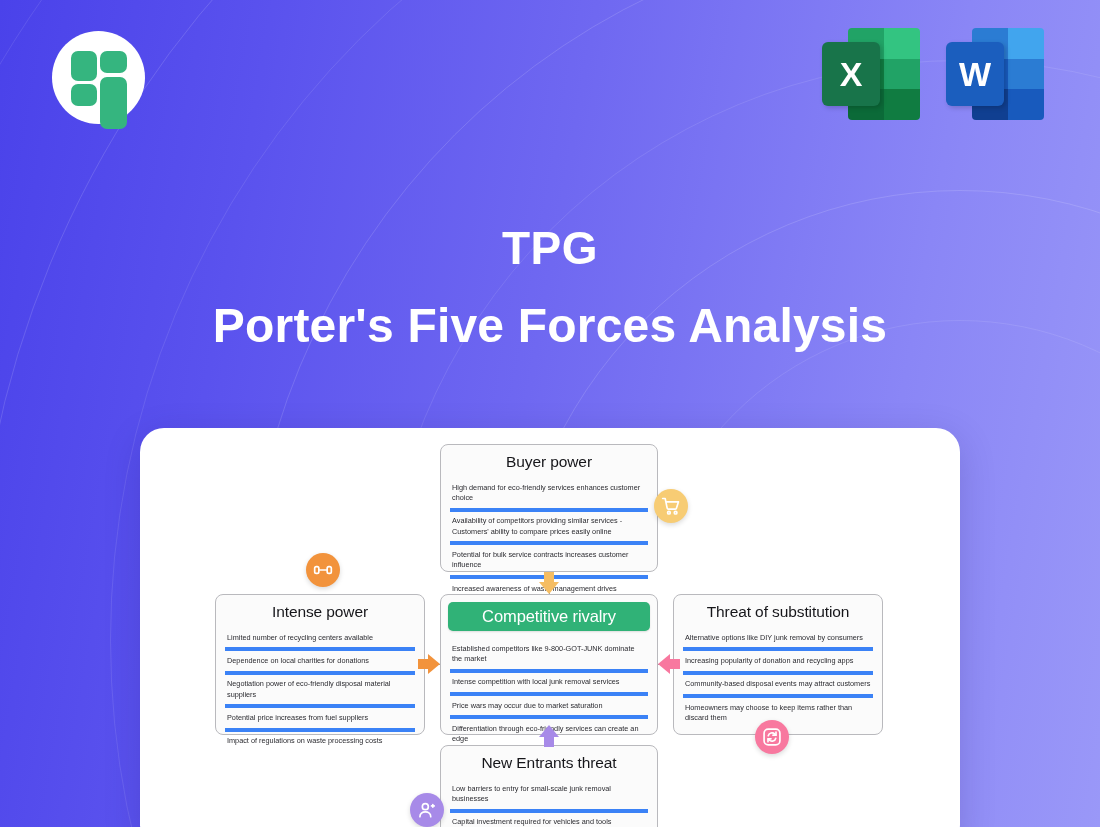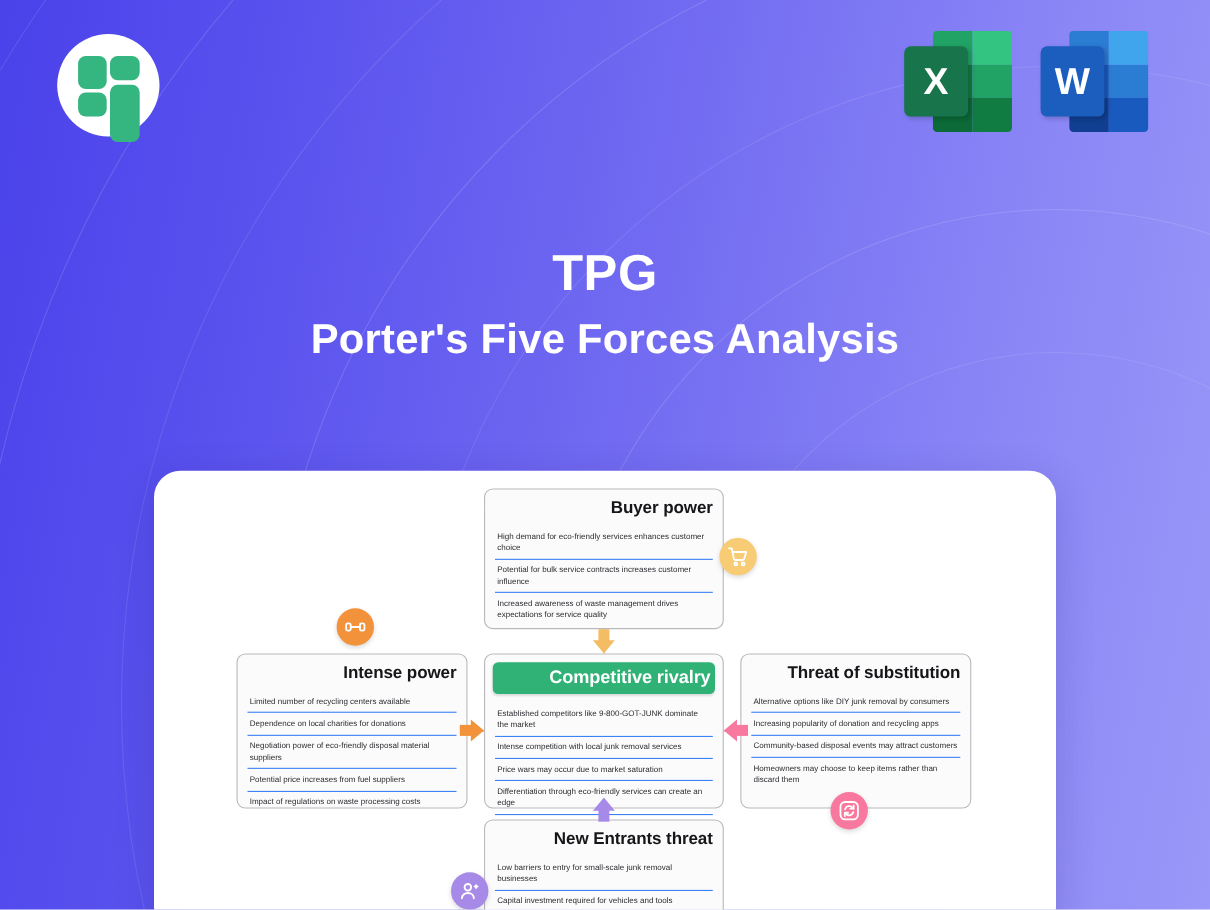--- a/index.html
+++ b/index.html
@@ -69,21 +69,21 @@
   .w-t3{background:#185abd;} .w-t4{background:#2b7cd3;}
   .w-t5{background:#103f91;} .w-t6{background:#185abd;}
   .w-badge{background:#1b5ebe;}
 
   
   .title-block {
     position:absolute; left:0; right:0; top:222px;
     text-align:center; color:#ffffff;
   }
   .title-line1 { font-size:46px; font-weight:700; letter-spacing:0.5px; line-height:1.15; }
-  .title-line2 { font-size:38px; font-weight:700; letter-spacing:0.2px; line-height:1.3; margin-top:10px; }
+  .title-line2 { font-size:48px; font-weight:700; letter-spacing:0.2px; line-height:1.3; margin-top:20px; }
 
   
   .card {
     position:absolute; left:140px; top:428px; width:820px; height:420px;
     background:#ffffff;
     border-radius:24px;
     box-shadow:0 10px 36px rgba(30,20,100,0.18);
     overflow:hidden;
   }
 
@@ -91,43 +91,43 @@
 
   
   .force-box {
     position:absolute;
     background:#fbfbfb;
     border:1px solid #b9b9bd;
     border-radius:8px;
     padding:8px 9px 9px 9px;
   }
   .fb-title {
-    text-align:right;
+    text-align:center;
     font-size:15.5px;
-    font-weight:700;
+    font-weight:400;
     color:#16161a;
     margin-bottom:7px;
     letter-spacing:-0.1px;
   }
   .fb-title.highlight {
     background:#30b277;
     color:#ffffff;
     border-radius:5px;
     padding:5px 4px;
     font-size:16.5px;
     margin:-1px -2px 8px -2px;
     box-shadow:0 1px 2px rgba(0,0,0,0.12);
   }
   .fb-list { list-style:none; }
   .fb-list li {
     font-size:7.3px;
     line-height:1.42;
     color:#2b2b30;
     padding:4.5px 2px;
-    border-bottom:1px solid #3b82f6;
+    border-bottom:4px solid #3b82f6;
   }
   .fb-list li:last-child { border-bottom:none; }
 
   
   #box-buyer       { left:300px; top:16px;  width:218px; height:128px; }
   #box-supplier    { left:75px;  top:166px; width:210px; height:141px; }
   #box-rivalry     { left:300px; top:166px; width:218px; height:141px; }
   #box-substitution{ left:533px; top:166px; width:210px; height:141px; }
   #box-entrants    { left:300px; top:317px; width:218px; height:120px; }
 
@@ -241,20 +241,21 @@
 
       <div class="conn v" style="left:409px; top:144px; height:22px;"></div>
       <div class="conn v" style="left:409px; top:307px; height:10px;"></div>
       <div class="conn h" style="left:285px; top:236px; width:15px;"></div>
       <div class="conn h" style="left:518px; top:236px; width:15px;"></div>
 
       <div class="force-box" id="box-buyer">
         <div class="fb-title">Buyer power</div>
         <ul class="fb-list">
           <li>High demand for eco-friendly services enhances customer choice</li>
+          <li>Availability of competitors providing similar services  - Customers' ability to compare prices easily online</li>
           <li>Potential for bulk service contracts increases customer influence</li>
           <li>Increased awareness of waste management drives expectations for service quality</li>
         </ul>
       </div>
 
       <div class="force-box" id="box-supplier">
         <div class="fb-title">Intense power</div>
         <ul class="fb-list">
           <li>Limited number of recycling centers available</li>
           <li>Dependence on local charities for donations</li>

